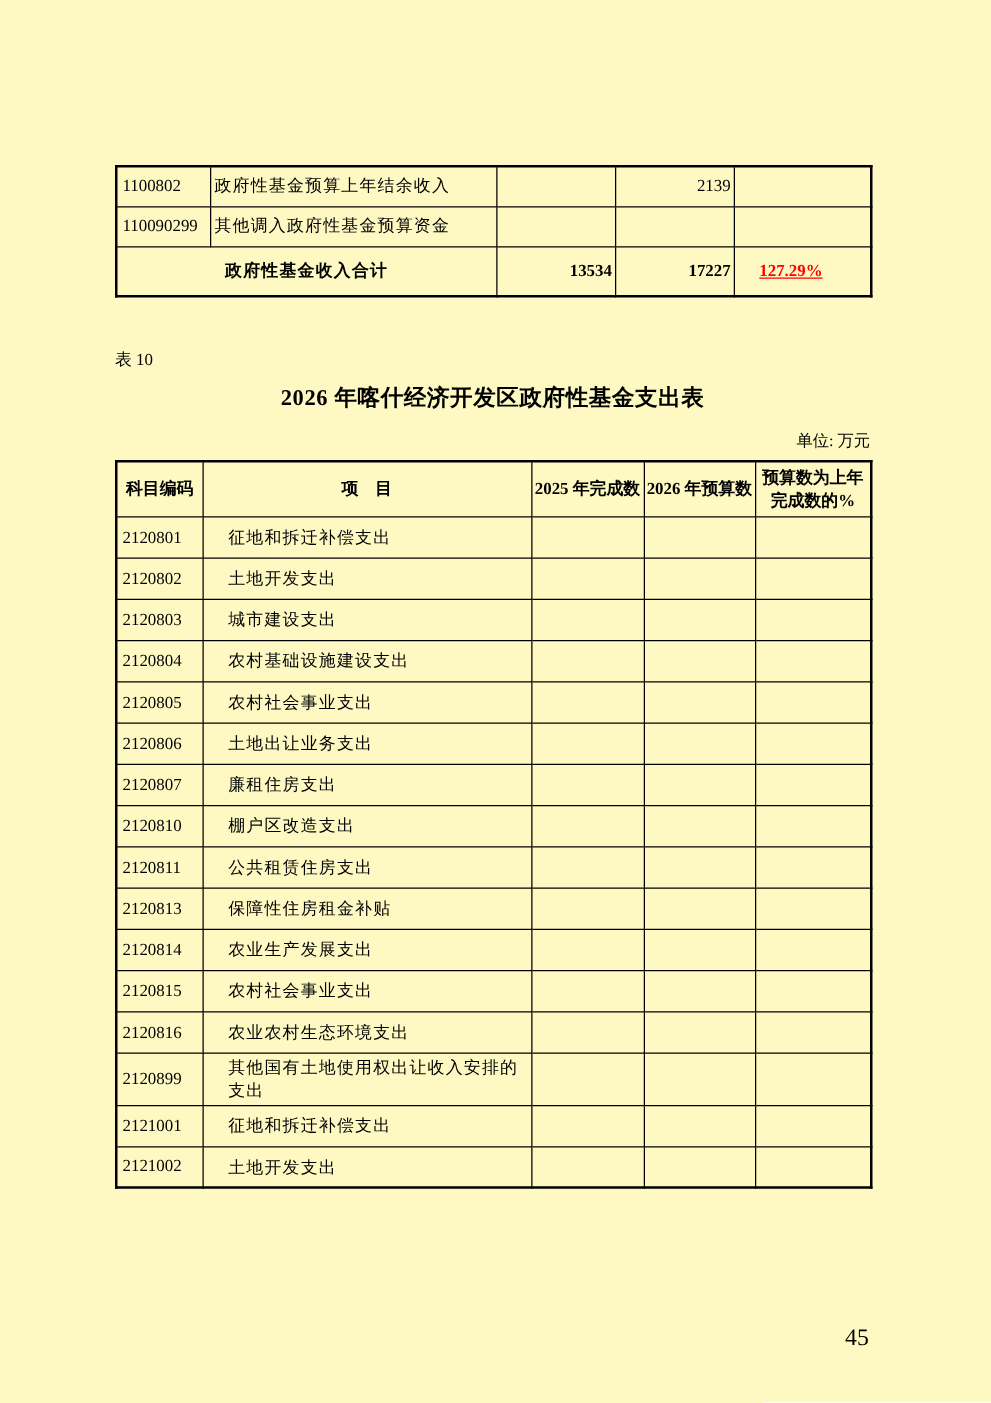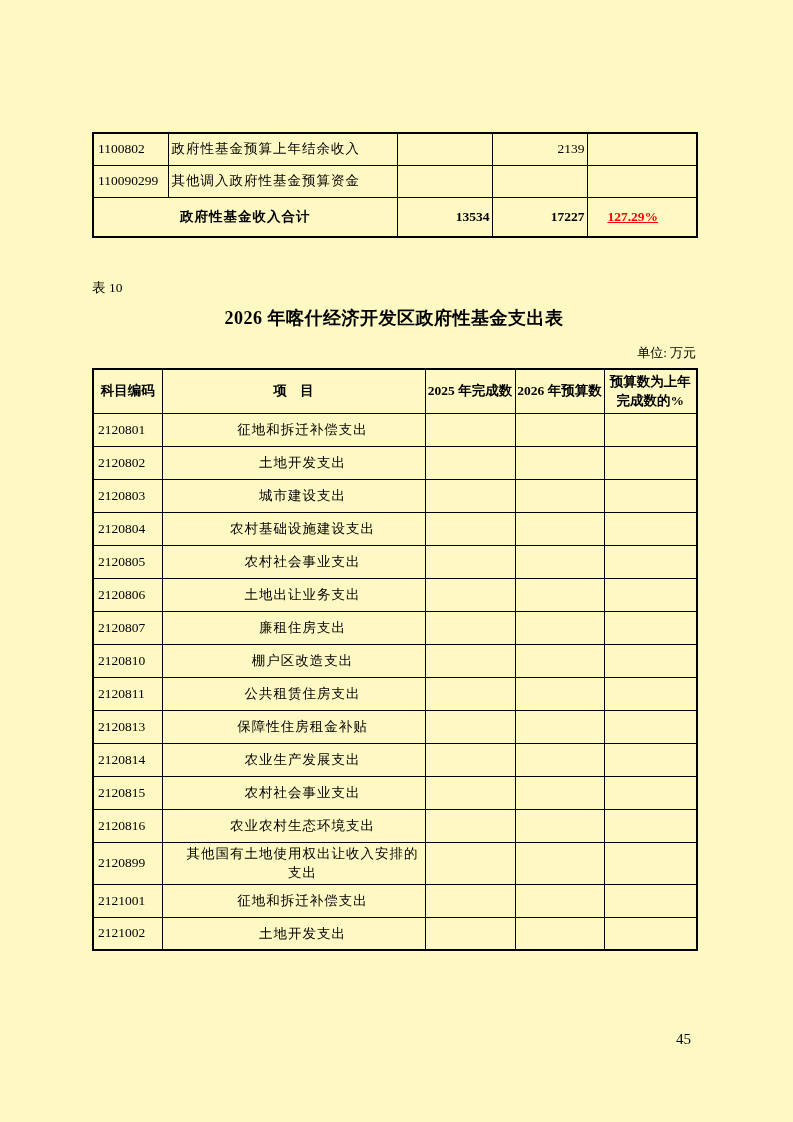--- a/index.html
+++ b/index.html
@@ -42,24 +42,24 @@
     position: absolute; left: 92px; top: 306px; width: 604px;
     text-align: center; font-size: 18px; font-weight: bold; letter-spacing: 0.5px;
   }
   .unit-note { position: absolute; left: 92px; top: 344px; width: 604px; text-align: right; font-size: 13px; }
   
   #expense-table { left: 92px; top: 368px; width: 604px; }
   #expense-table thead tr { height: 44px; }
   #expense-table thead th { font-weight: bold; text-align: center; font-size: 13.5px; line-height: 1.45; padding: 0 1px; }
   #expense-table tbody tr { height: 33px; }
   #expense-table td.code { text-align: left; padding-left: 4px; }
-  #expense-table td.name { text-align: center; padding-left: 20px; letter-spacing: 1px; line-height: 1.45; }
+  #expense-table td.name { text-align: left; padding-left: 20px; letter-spacing: 1px; line-height: 1.45; }
   #expense-table td.num  { text-align: right; padding-right: 2px; }
   
-  .page-number { position: absolute; left: 676px; top: 1031px; font-size: 15px; }
+  .page-number { position: absolute; left: 676px; top: 1060px; font-size: 19px; }
 </style>
 </head>
 <body>
 
 <div class="page">
 
   <table class="budget" id="prev-table">
     <colgroup>
       <col style="width:75px">
         <col style="width:229px">

